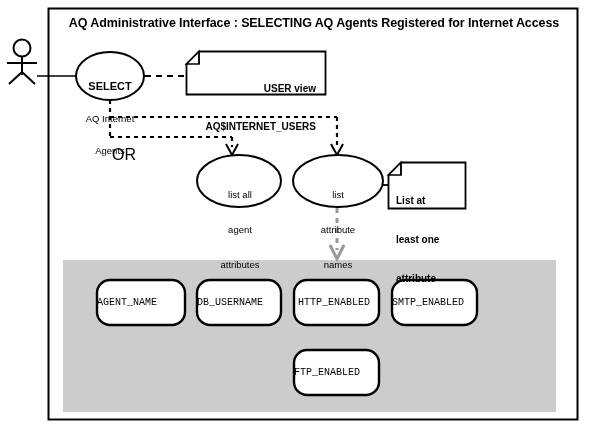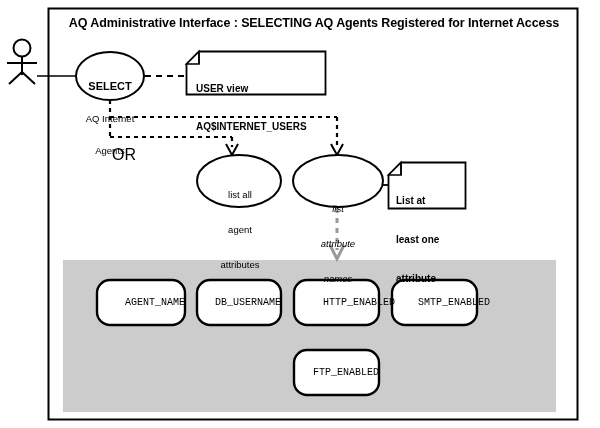--- a/index.html
+++ b/index.html
@@ -55,57 +55,57 @@
     font-size: 9.5px;
   }
   #select-usecase-label .l1 { font-size: 11px; font-weight: bold; }
   #note-user-view-text {
     left: 196px;
     top: 58px;
     width: 120px;
     font-size: 10px;
     font-weight: bold;
     line-height: 1.25;
+    text-align: right;
   }
   #or-label {
     left: 112px;
     top: 122px;
     font-size: 16px;
     font-weight: normal;
     margin-top: 24px;
   }
   #uc-list-all-label {
     left: 205px;
     top: 166px;
     width: 70px;
     font-size: 9.5px;
     line-height: 1.22;
   }
   #uc-list-attr-label {
     left: 303px;
-    top: 180px;
+    top: 166px;
     width: 70px;
     font-size: 9.5px;
     line-height: 1.22;
-    font-style: italic;
   }
   #note-least-one-text {
     left: 396px;
     top: 168px;
     width: 70px;
     font-size: 10px;
     font-weight: bold;
     line-height: 1.3;
   }
   .attr-label {
     position: absolute;
     color: #000;
     font-family: "Liberation Mono", monospace;
     font-size: 10px;
-    text-align: right;
+    text-align: left;
     white-space: nowrap;
   }
 </style>
 </head>
 <body>
 
 <div id="canvas">
 
   <svg class="layer" viewBox="0 0 600 428" xmlns="http://www.w3.org/2000/svg">
 
@@ -205,17 +205,17 @@
   </div>
 
   <div class="txt" id="note-least-one-text">
     <div>List at</div>
     <div>least one</div>
     <div>attribute</div>
   </div>
 
   <div class="attr-label" style="left:97px; top:297px; width:88px;">AGENT_NAME</div>
   <div class="attr-label" style="left:197px; top:297px; width:84px;">DB_USERNAME</div>
-  <div class="attr-label" style="left:310px; top:297px; width:85px;">HTTP_ENABLED</div>
+  <div class="attr-label" style="left:298px; top:297px; width:85px;">HTTP_ENABLED</div>
   <div class="attr-label" style="left:392px; top:297px; width:98px;">SMTP_ENABLED</div>
   <div class="attr-label" style="left:294px; top:367px; width:85px;">FTP_ENABLED</div>
 
 </div>
 
 </body></html>

